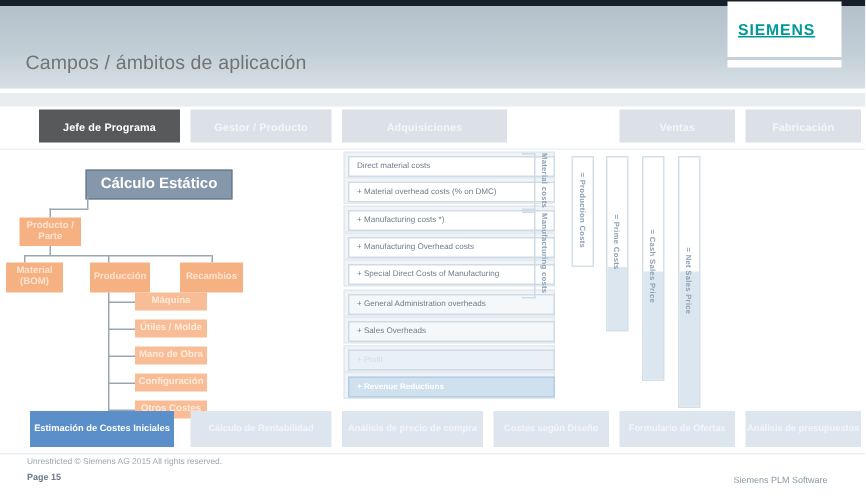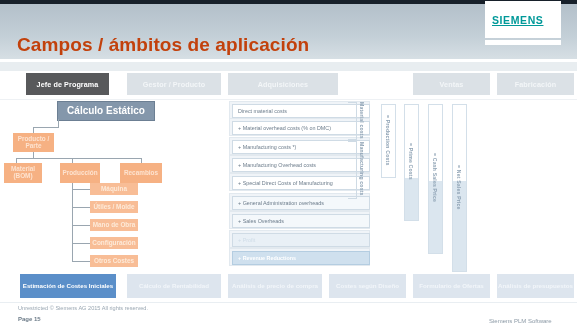--- a/index.html
+++ b/index.html
@@ -16,21 +16,21 @@
   .topstrip{position:absolute;left:0;top:0;width:577px;height:4px;background:#17202a;}
   .headerband{
     position:absolute;left:0;top:4px;width:577px;height:58px;
     background:linear-gradient(to bottom,#b3c0ca 0%, #c3cfd7 55%, #d9e1e6 100%);
   }
   .headerband:after{
     content:"";position:absolute;left:0;bottom:0;width:100%;height:3px;background:#ffffff;
   }
   .slide-title{
     position:absolute;left:17px;top:34px;
-    font-size:19px;font-weight:bold;color:#c2410c;letter-spacing:.1px;
+    font-size:13px;font-weight:normal;color:#737373;letter-spacing:.1px;
     white-space:nowrap;
   }
   .logo-plate{
     position:absolute;left:485px;top:1px;width:76px;height:37px;background:#ffffff;
   }
   .logo-text{
     position:absolute;left:492px;top:14px;
     font-size:10.5px;font-weight:bold;letter-spacing:.6px;color:#009999;text-decoration:underline;
   }
   .logo-underline{
@@ -45,21 +45,21 @@
   .tab{
     position:absolute;top:2px;height:22px;
     display:flex;align-items:center;justify-content:center;
     font-size:7.2px;font-weight:bold;color:#ffffff;
     letter-spacing:.1px;text-align:center;
   }
   .tab.active{background:#58595b;color:#ffffff;}
   .tab.dim{background:#dbe1e6;color:#f3f6f8;}
   .tabrule{position:absolute;left:0;top:99px;width:577px;height:1px;background:#eef1f4;}
   
-  .tree{position:absolute;left:0;top:92px;width:212px;height:175px;}
+  .tree{position:absolute;left:0;top:104px;width:212px;height:175px;}
   .node{
     position:absolute;display:flex;align-items:center;justify-content:center;
     text-align:center;line-height:1.05;
   }
   .node-head{
     background:#8497ab;color:#ffffff;font-size:10px;font-weight:bold;
     border:1px solid #6c7f93;
   }
   .node-orange{
     background:#f6b183;color:#fde3d0;font-size:6.4px;font-weight:bold;
@@ -126,21 +126,21 @@
 
   <div class="headerband"></div>
   <div class="logo-plate"></div>
   <div class="logo-text">SIEMENS</div>
   <div class="logo-underline"></div>
   <div class="slide-title">Campos / ámbitos de aplicación</div>
 
   <div class="subband"></div>
 
   <div class="tabs">
-    <div class="tab active" style="left:26px;width:83px;">
+    <div class="tab active" style="left:26px;width:94px;">
       <span>Jefe de Programa</span>
     </div>
     <div class="tab dim blurred" style="left:127px;width:94px;">
       <span>Gestor / Producto</span>
     </div>
     <div class="tab dim blurred" style="left:228px;width:110px;">
       <span>Adquisiciones</span>
     </div>
     <div class="tab dim blurred" style="left:413px;width:77px;">
       <span>Ventas</span>

